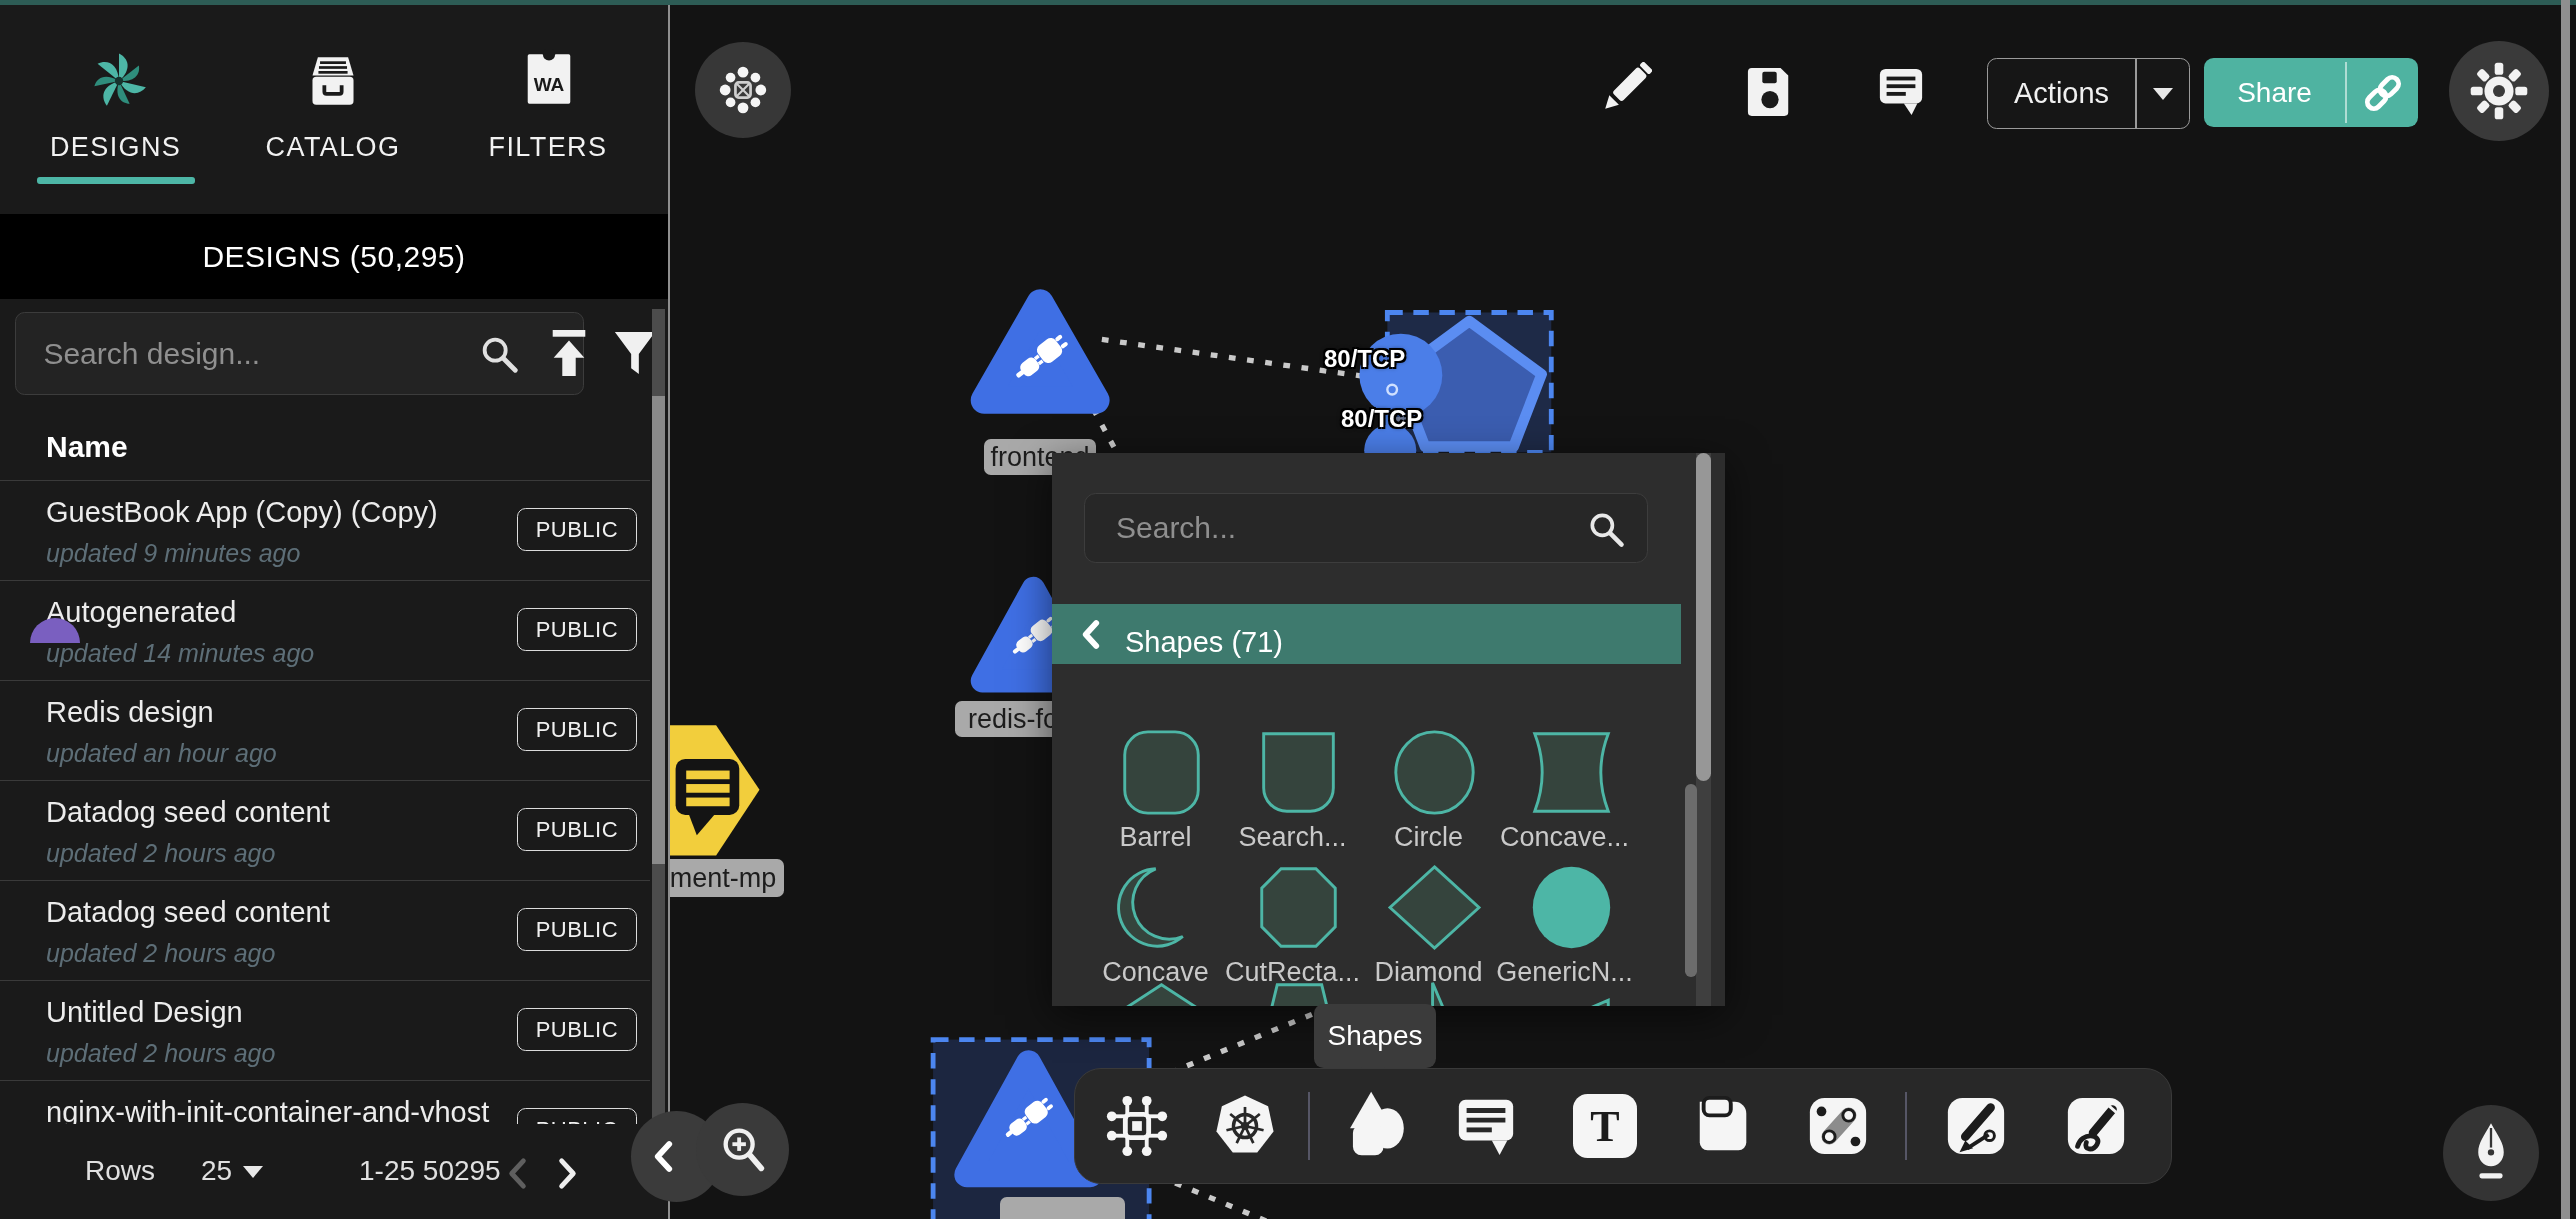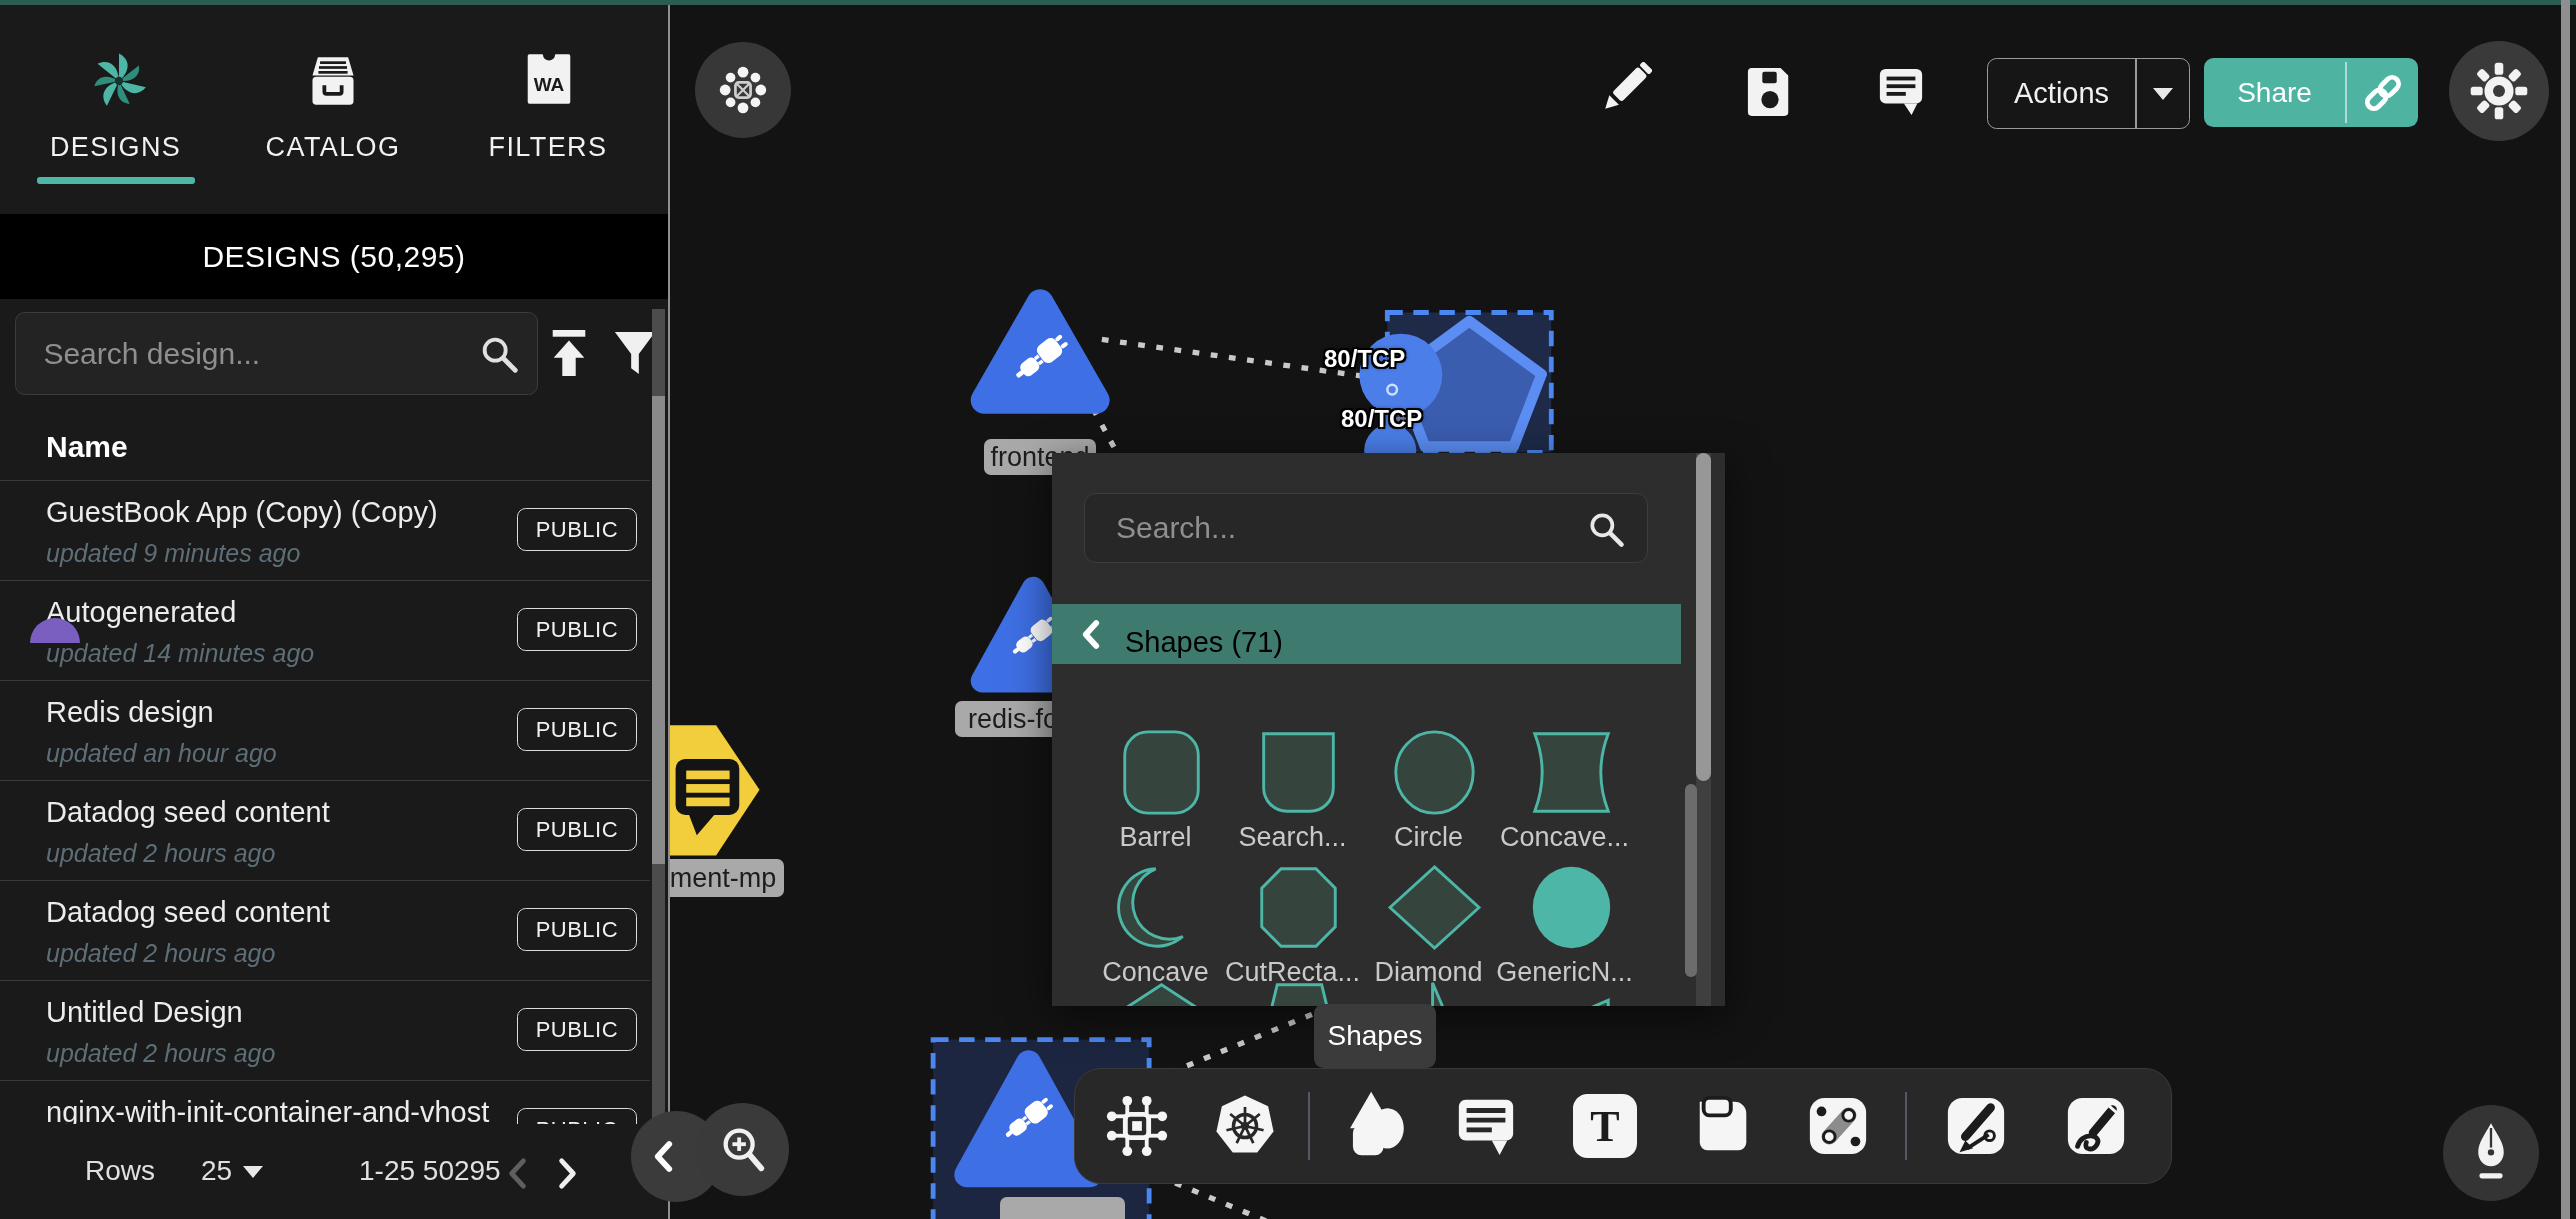--- a/index.html
+++ b/index.html
@@ -5,21 +5,21 @@
   html,body{margin:0;padding:0;background:#0d0d0d;}
   body{font-family:"Liberation Sans",sans-serif;color:#e8e8e8;}
   #app{position:relative;width:2576px;height:1219px;overflow:hidden;background:#131313;}
   .abs{position:absolute;}
   
   #sidebar{left:0;top:0;width:668px;height:1219px;background:#1a1a1a;border-right:2.9px solid #8f8f8f;z-index:10;}
   .tab{position:absolute;top:39px;width:212px;height:145px;text-align:center;cursor:pointer;}
   .tab .tab-label{position:absolute;top:93px;width:100%;font-size:27px;letter-spacing:1.4px;color:#f2f2f2;font-weight:400;}
   .tab-underline{position:absolute;left:37px;top:177px;width:158px;height:6.8px;background:#4DB6A6;border-radius:2.9px;}
   #panel-title-bar{left:0;top:214px;width:668px;height:85px;background:#000;display:flex;align-items:center;justify-content:center;font-size:30px;letter-spacing:0.5px;color:#fff;}
-  #design-search{left:15.4px;top:312px;width:521px;height:81px;background:#232323;border:1px solid #3c3c3c;border-radius:9.6px;}
+  #design-search{left:15.4px;top:312px;width:521px;height:81px;background:#232323;border:1px solid #3c3c3c;border-radius:9.6px;padding-left:46px;}
   #design-search input{position:absolute;left:25px;top:0;width:415px;height:79px;background:transparent;border:none;outline:none;color:#cfcfcf;font-size:30px;font-family:"Liberation Sans",sans-serif;}
   #design-search input::placeholder{color:#8f8f8f;}
   #table-header{left:46px;top:430px;font-size:30px;font-weight:bold;color:#fff;}
   #design-list{left:0;top:480px;width:650px;height:644px;overflow:hidden;}
   .drow{position:relative;width:100%;height:99px;border-top:1.9px solid #3a3a3a;}
   .drow .dname{position:absolute;left:46px;top:15.4px;font-size:29px;color:#ececec;font-weight:400;white-space:nowrap;}
   .drow .dsub{position:absolute;left:46px;top:58px;font-size:25px;color:#5d6e77;font-style:italic;}
   .badge{position:absolute;right:13.5px;top:27px;border:1.9px solid #dcdcdc;border-radius:8.7px;padding:7.7px 17.4px;font-size:22px;color:#f0f0f0;letter-spacing:0.5px;}
   #avatar-dome{left:30px;top:138px;width:50px;height:25px;background:#7A5FC0;border-radius:50px 50px 0 0;}
   #pagination{left:0;top:1124px;width:650px;height:96px;background:#1a1a1a;z-index:3;}
@@ -30,21 +30,21 @@
   .circle-btn{border-radius:50%;background:#3a3a3a;z-index:13;}
   .node-label{position:absolute;background:#a9a9a9;color:#1d1d1d;border-radius:6.8px;font-size:27px;display:flex;align-items:center;justify-content:center;z-index:2;white-space:nowrap;overflow:hidden;}
   .port-label{position:absolute;font-size:24px;font-weight:bold;color:#fff;z-index:2;
     text-shadow:-1.9px -1.9px 0 #000,1.9px -1.9px 0 #000,-1.9px 1.9px 0 #000,1.9px 1.9px 0 #000,0 0 5.8px #000;}
   
   #shapes-panel{left:1052px;top:453px;width:673px;height:553px;background:#2d2d2d;z-index:20;box-shadow:0 9.6px 39px rgba(0,0,0,.55);}
   #shapes-search{position:absolute;left:32px;top:40px;width:562px;height:68px;background:#272727;border:1px solid #3d3d3d;border-radius:11.6px;}
   #shapes-search input{position:absolute;left:29px;top:0;width:453px;height:66px;background:transparent;border:none;outline:none;color:#bdbdbd;font-size:30px;font-family:"Liberation Sans",sans-serif;}
   #shapes-search input::placeholder{color:#8f8f8f;}
   #shapes-header{position:absolute;left:0;top:151px;width:629px;height:60px;background:#3E7A6E;display:flex;align-items:center;}
-  #shapes-header .hlabel{margin-left:73px;font-size:29px;color:#000000;margin-top:16px;}
+  #shapes-header .hlabel{margin-left:73px;font-size:29px;color:#ffffff;margin-top:16px;}
   #shapes-grid{position:absolute;left:0;top:232px;width:629px;height:321px;overflow:hidden;}
   .shape-cell{position:absolute;width:135px;text-align:center;cursor:pointer;}
   .shape-label{position:absolute;width:145px;font-size:27px;color:#c9c9c9;text-align:center;white-space:nowrap;}
   
   #toolbar{left:1074px;top:1068px;width:1096px;height:114px;background:#282828;border:1px solid #3a3a3a;border-radius:27px;z-index:30;}
   .tb-div{position:absolute;top:23px;width:1.9px;height:68px;background:#565666;}
   #tooltip{left:1314px;top:1004px;width:122px;height:64px;background:#3b3b3b;border-radius:9.6px;display:flex;align-items:center;justify-content:center;font-size:28px;color:#fff;z-index:25;}
   #tooltip-arrow{left:1361px;top:1067px;width:0;height:0;border-left:12.5px solid transparent;border-right:12.5px solid transparent;border-top:14.5px solid #3b3b3b;z-index:25;}
   #actions-btn{left:1987px;top:58px;width:201px;height:69px;border:1.9px solid #9a9a9a;border-radius:9.6px;display:flex;z-index:13;background:#161616;}
   #actions-btn .albl{flex:1;display:flex;align-items:center;justify-content:center;font-size:29px;color:#f0f0f0;}

